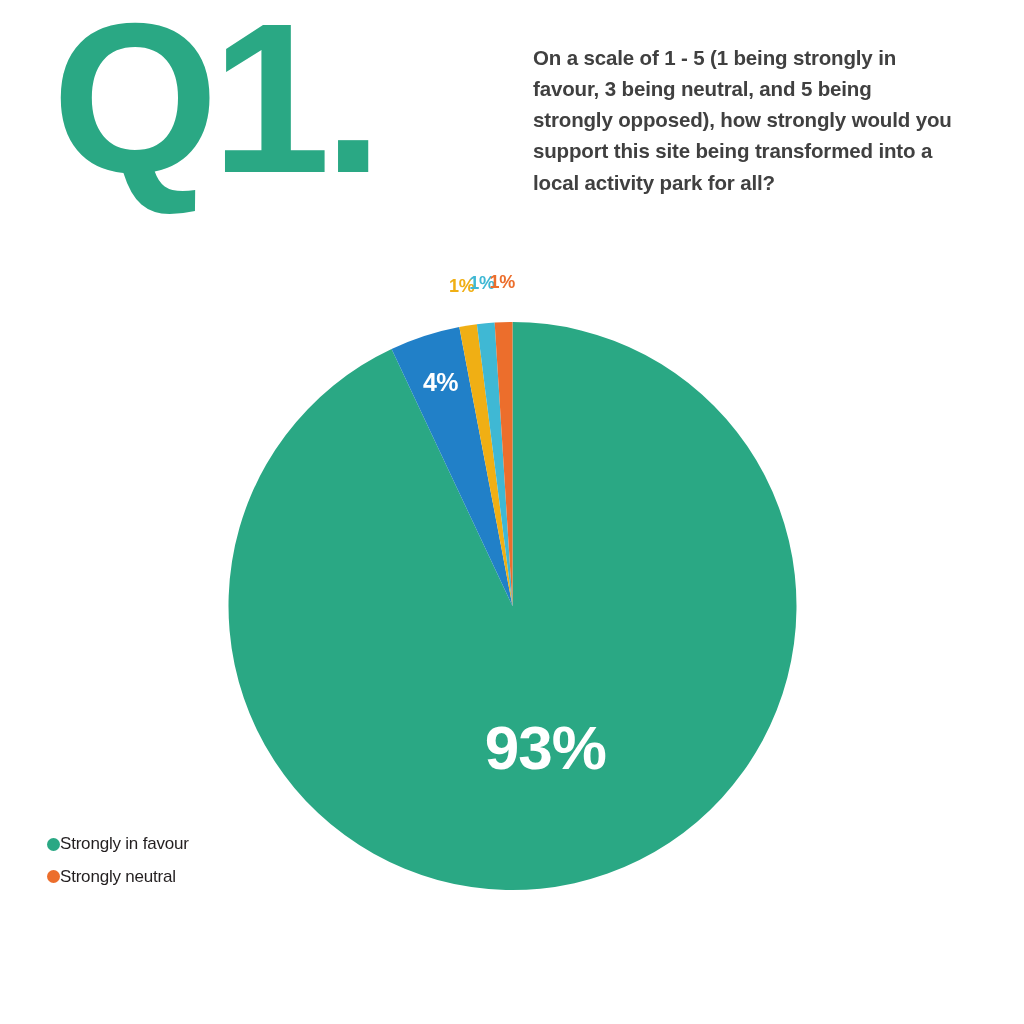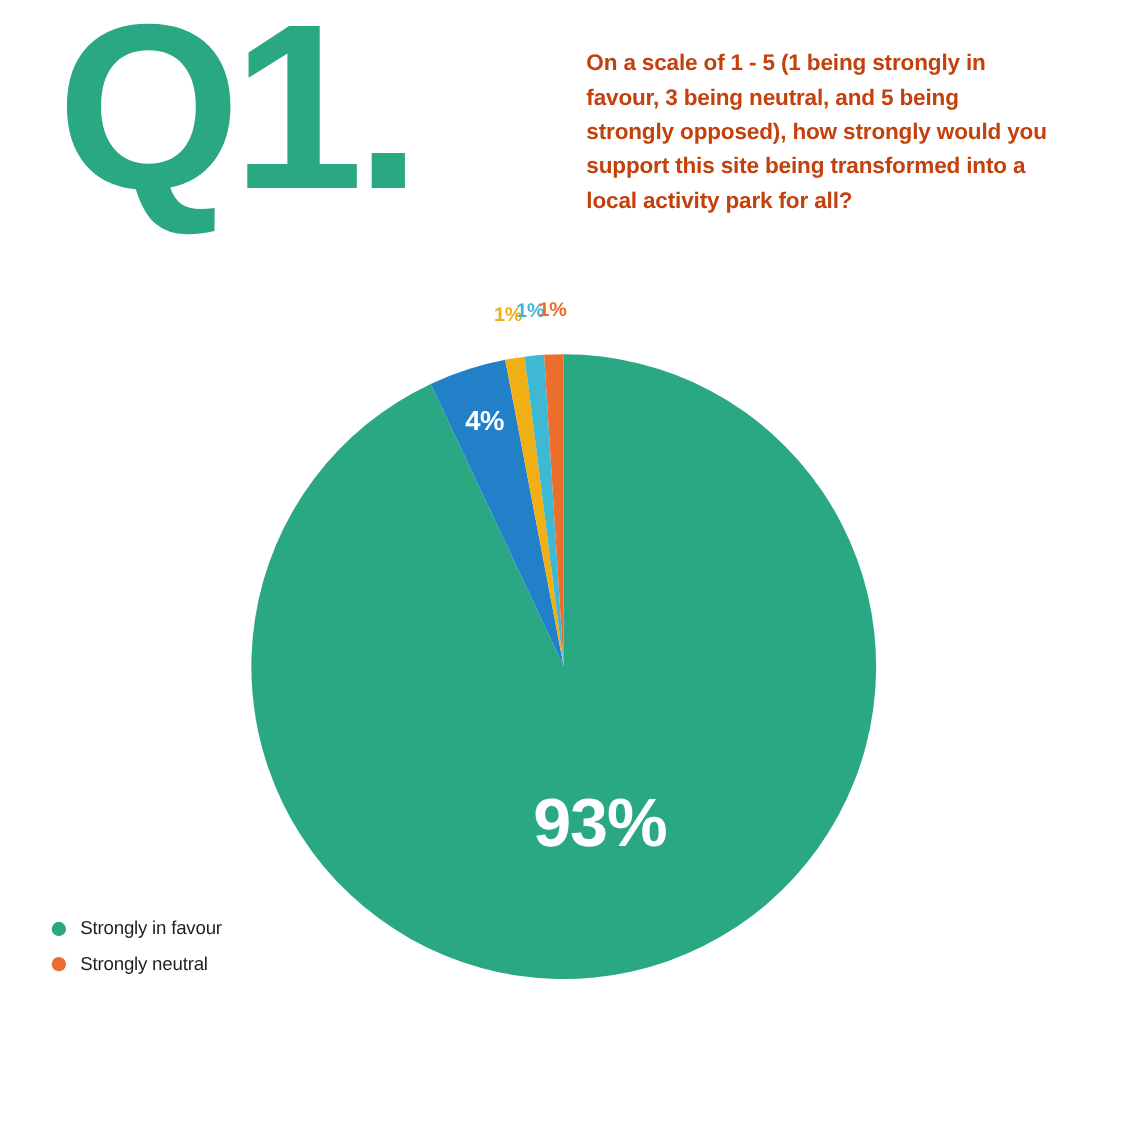--- a/index.html
+++ b/index.html
@@ -28,21 +28,21 @@
     white-space: nowrap;
   }
   #header-question {
     position: absolute;
     left: 533px;
     top: 42px;
     width: 420px;
     font-size: 20.5px;
     font-weight: bold;
     line-height: 1.52;
-    color: #c2410c;
+    color: #404040;
     letter-spacing: -0.15px;
   }
 
   
   #pie-wrap {
     position: absolute;
     left: 0;
     top: 0;
     width: 1024px;
     height: 1024px;
@@ -83,21 +83,20 @@
     align-items: center;
     height: 32.5px;
   }
   .legend-dot {
     width: 13px;
     height: 13px;
     border-radius: 50%;
     flex: 0 0 auto;
   }
   .legend-label {
-    margin-left: 13px;
     font-size: 17px;
     color: #231f20;
     letter-spacing: -0.2px;
     white-space: nowrap;
   }
 </style>
 </head>
 <body>
 
 <div id="header-qnum">Q1.</div>

